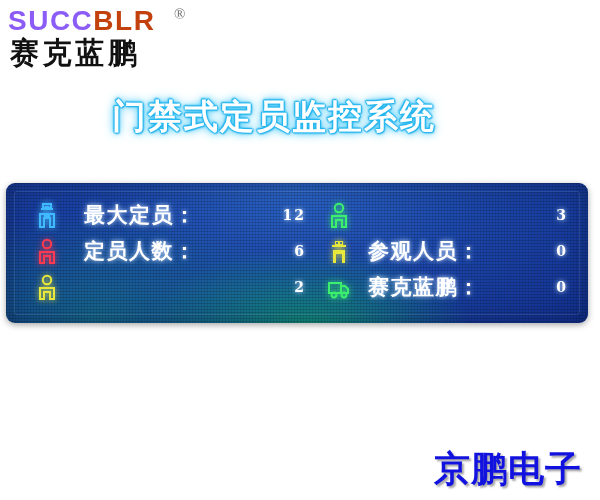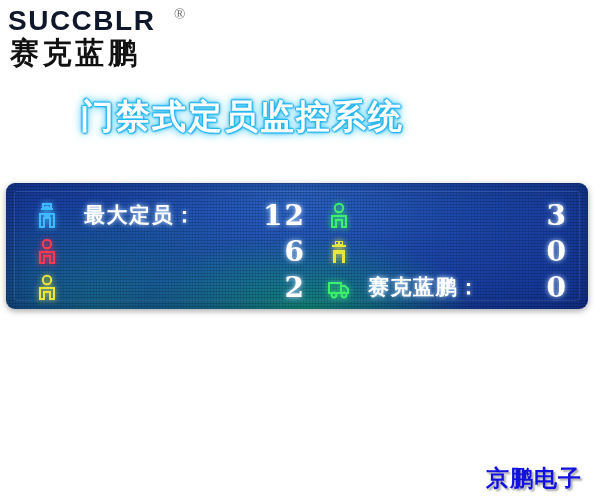--- a/index.html
+++ b/index.html
@@ -27,22 +27,22 @@
     position: absolute;
     left: 0;
     top: 2px;
     font-family: "Liberation Sans", sans-serif;
     font-weight: bold;
     font-size: 28px;
     letter-spacing: 1.5px;
     line-height: 30px;
     white-space: nowrap;
   }
-  #brand-latin .seg-red  { color: #0f172a; }
-  #brand-latin .seg-blue { color: #0f172a; }
+  #brand-latin .seg-red  { color: #8b5cf6; }
+  #brand-latin .seg-blue { color: #c2410c; }
   #brand-reg {
     position: absolute;
     left: 166px;
     top: 2px;
     font-family: "Liberation Serif", serif;
     font-size: 15px;
     color: #6e6e6e;
   }
   #brand-cn {
     position: absolute;
@@ -75,29 +75,30 @@
     text-shadow:
       0 0 1px #27b9f2,
       1px 0 1px #27b9f2,
      -1px 0 1px #27b9f2,
       0 1px 1px #27b9f2,
       0 -1px 1px #27b9f2,
       1px 1px 2px #1aa3e0,
      -1px -1px 2px #1aa3e0,
       0 0 6px #4fd3ff,
       0 0 11px #35c0f5;
+    padding-left: 32px;
   }
 
   
   #led-panel {
     position: absolute;
     left: 6px;
     top: 183px;
     width: 582px;
-    height: 126px;
+    height: 140px;
     border-radius: 9px;
     background:
       radial-gradient(ellipse 240px 120px at 52% 104%, rgba(18,150,120,0.92) 0%, rgba(18,150,120,0.0) 68%),
       radial-gradient(ellipse 300px 150px at 16% 96%, rgba(22,140,130,0.55) 0%, rgba(22,140,130,0.0) 70%),
       radial-gradient(ellipse 420px 200px at 50% 6%, #2a63c4 0%, #1b45a8 46%, #122f8f 100%),
       #132f8b;
     box-shadow:
       0 2px 6px rgba(0,0,0,0.35),
       inset 0 0 26px rgba(0,0,0,0.28);
     overflow: hidden;
@@ -163,21 +164,21 @@
     font-size: 21px;
     line-height: 33px;
     letter-spacing: 1.5px;
     white-space: nowrap;
     color: #ffffff;
     text-shadow: 0 0 4px rgba(200,225,255,0.85), 0 0 9px rgba(150,200,255,0.45);
   }
   .led-num {
     font-family: "DejaVu Serif", serif;
     font-weight: bold;
-    font-size: 28px;
+    font-size: 14px;
     line-height: 33px;
     letter-spacing: 2px;
     color: #ffffff;
     text-shadow: 0 0 4px rgba(200,225,255,0.85), 0 0 9px rgba(150,200,255,0.45);
   }
   .led-green {
     color: #36f06a;
     text-shadow: 0 0 4px rgba(60,255,120,0.9), 0 0 10px rgba(40,220,100,0.55);
   }
 
@@ -188,21 +189,21 @@
   .ico-glow-yellow { filter: drop-shadow(0 0 3px rgba(235,235,60,0.9)); }
   .ico-glow-green  { filter: drop-shadow(0 0 3px rgba(60,255,110,0.9)); }
 
   
   #footer-brand {
     position: absolute;
     right: 18px;
     bottom: 6px;
     font-family: "DejaVu Sans", sans-serif;
     font-weight: bold;
-    font-size: 23px;
+    font-size: 36px;
     letter-spacing: 1px;
     color: #1111e0;
     white-space: nowrap;
     text-shadow: 2px 2px 2px rgba(120,120,120,0.65);
   }
 </style>
 </head>
 <body>
 
 <div id="brand">
@@ -243,32 +244,34 @@
       <div class="cell c-val-r led-num">3</div>
     </div>
 
     <div class="led-row r1">
       <div class="cell c-icon-l">
         <svg class="ico ico-glow-red" viewBox="0 0 26 30" xmlns="http://www.w3.org/2000/svg">
           <circle cx="13" cy="7" r="4.2" fill="none" stroke="#ff3a50" stroke-width="2"></circle>
           <path d="M6 15 h14 v11 h-4 v-7 h-6 v7 h-4 z" fill="none" stroke="#ff3a50" stroke-width="2"></path>
         </svg>
       </div>
+      <div class="cell c-label-l led-text">定员人数：</div>
       <div class="cell c-val-l led-num">6</div>
 
       <div class="cell c-icon-r">
         <svg class="ico ico-glow-yellow" viewBox="0 0 26 30" xmlns="http://www.w3.org/2000/svg">
           <path d="M6 8 h14 v2 h-14 z" fill="#e8e83c"></path>
           <path d="M9 4 h8 v4 h-8 z" fill="#e8e83c"></path>
           <circle cx="11" cy="6" r="0.9" fill="#1b45a8"></circle>
           <circle cx="15" cy="6" r="0.9" fill="#1b45a8"></circle>
           <path d="M7 13 h12 v13 h-3 v-9 h-6 v9 h-3 z" fill="#e8e83c"></path>
           <path d="M10 13 h6 v3 h-6 z" fill="#e8e83c"></path>
         </svg>
       </div>
+      <div class="cell c-label-r led-text">参观人员：</div>
       <div class="cell c-val-r led-num">0</div>
     </div>
 
     <div class="led-row r2">
       <div class="cell c-icon-l">
         <svg class="ico ico-glow-yellow" viewBox="0 0 26 30" xmlns="http://www.w3.org/2000/svg">
           <circle cx="13" cy="7" r="4.2" fill="none" stroke="#e8e83c" stroke-width="2"></circle>
           <path d="M6 15 h14 v11 h-4 v-7 h-6 v7 h-4 z" fill="none" stroke="#e8e83c" stroke-width="2"></path>
         </svg>
       </div>

